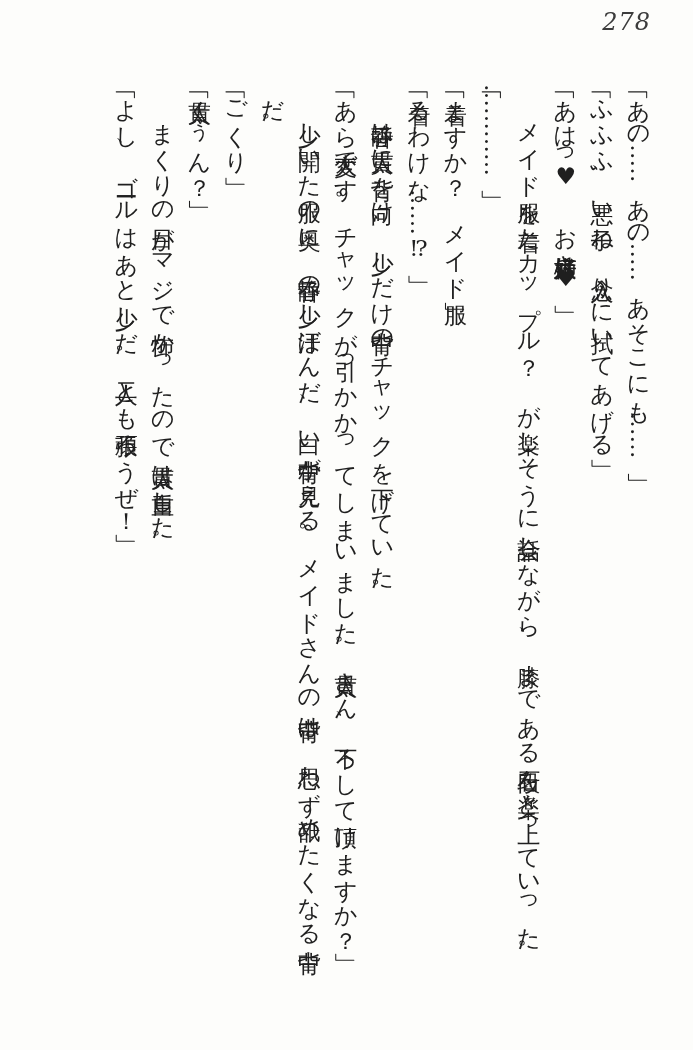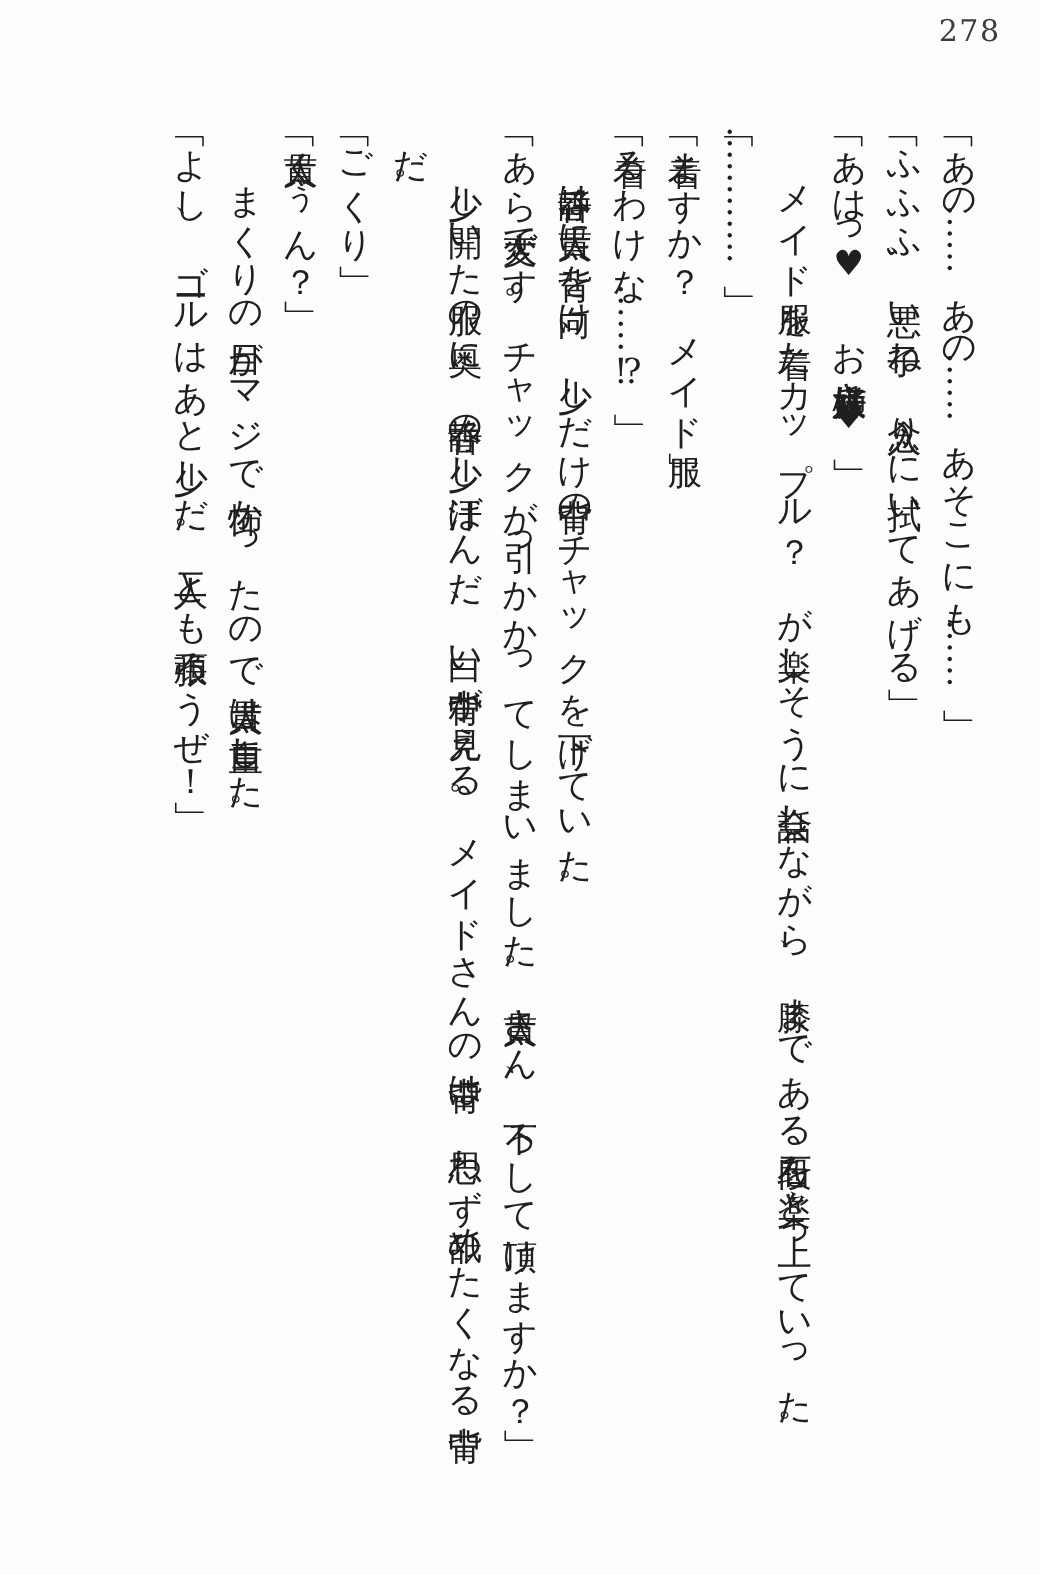--- a/index.html
+++ b/index.html
@@ -11,22 +11,23 @@
     position: relative;
     width: 693px;
     height: 1050px;
     background: #fdfdfb;
     overflow: hidden;
     font-family: "DejaVu Serif", "Liberation Serif", serif;
   }
   .page-number {
     position: absolute;
     top: 8px;
-    right: 26px;
-    font-size: 20px;
+    right: 42px;
+    font-size: 24px;
+    font-style: italic;
     letter-spacing: 1px;
     color: #3c3c3c;
   }
   .text-block {
     position: absolute;
     top: 84px;
     right: 36px;
     height: 885px;            
     writing-mode: vertical-rl;
     text-orientation: mixed;

